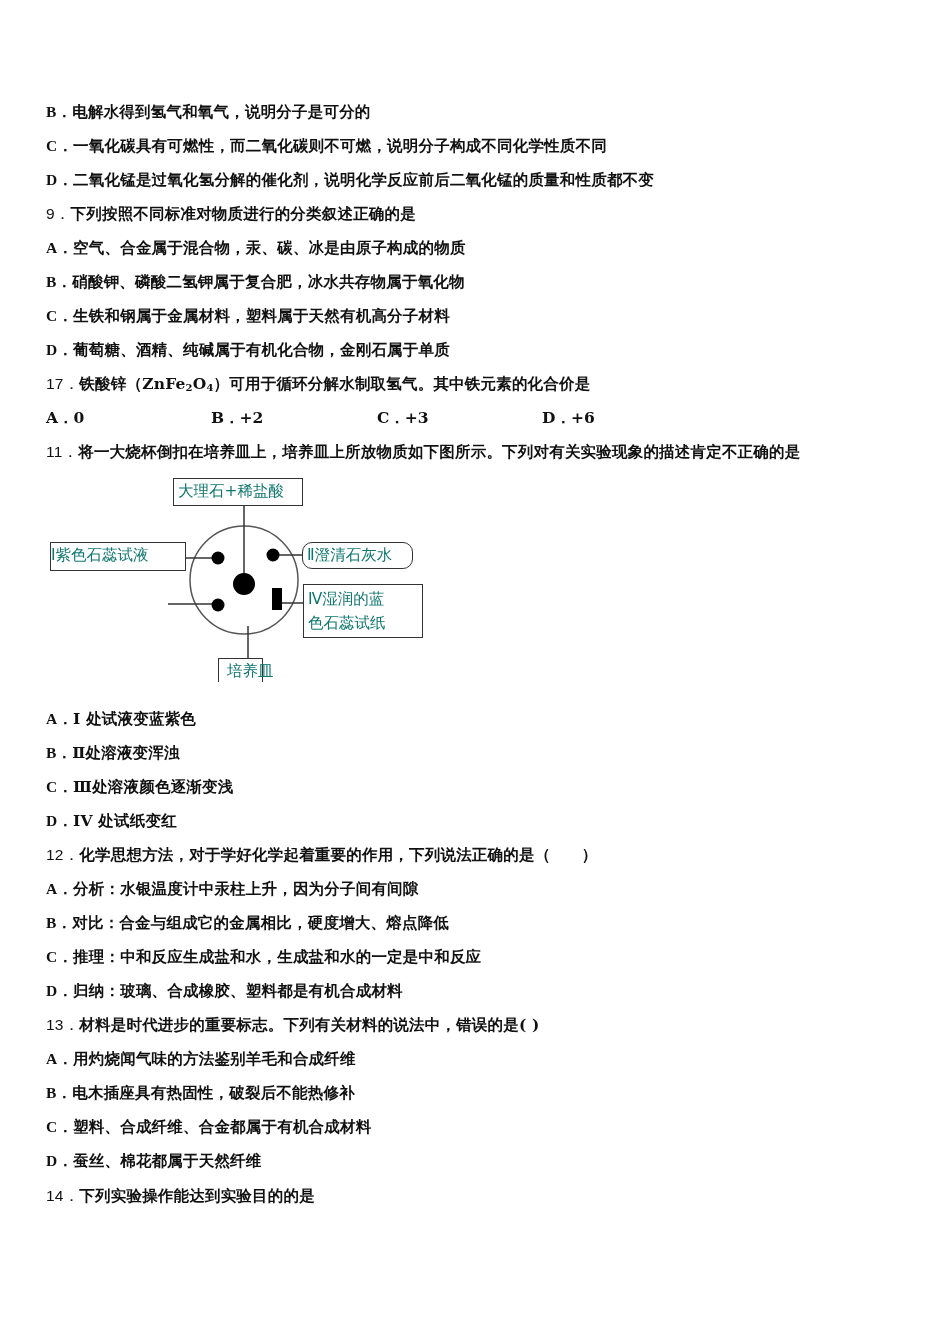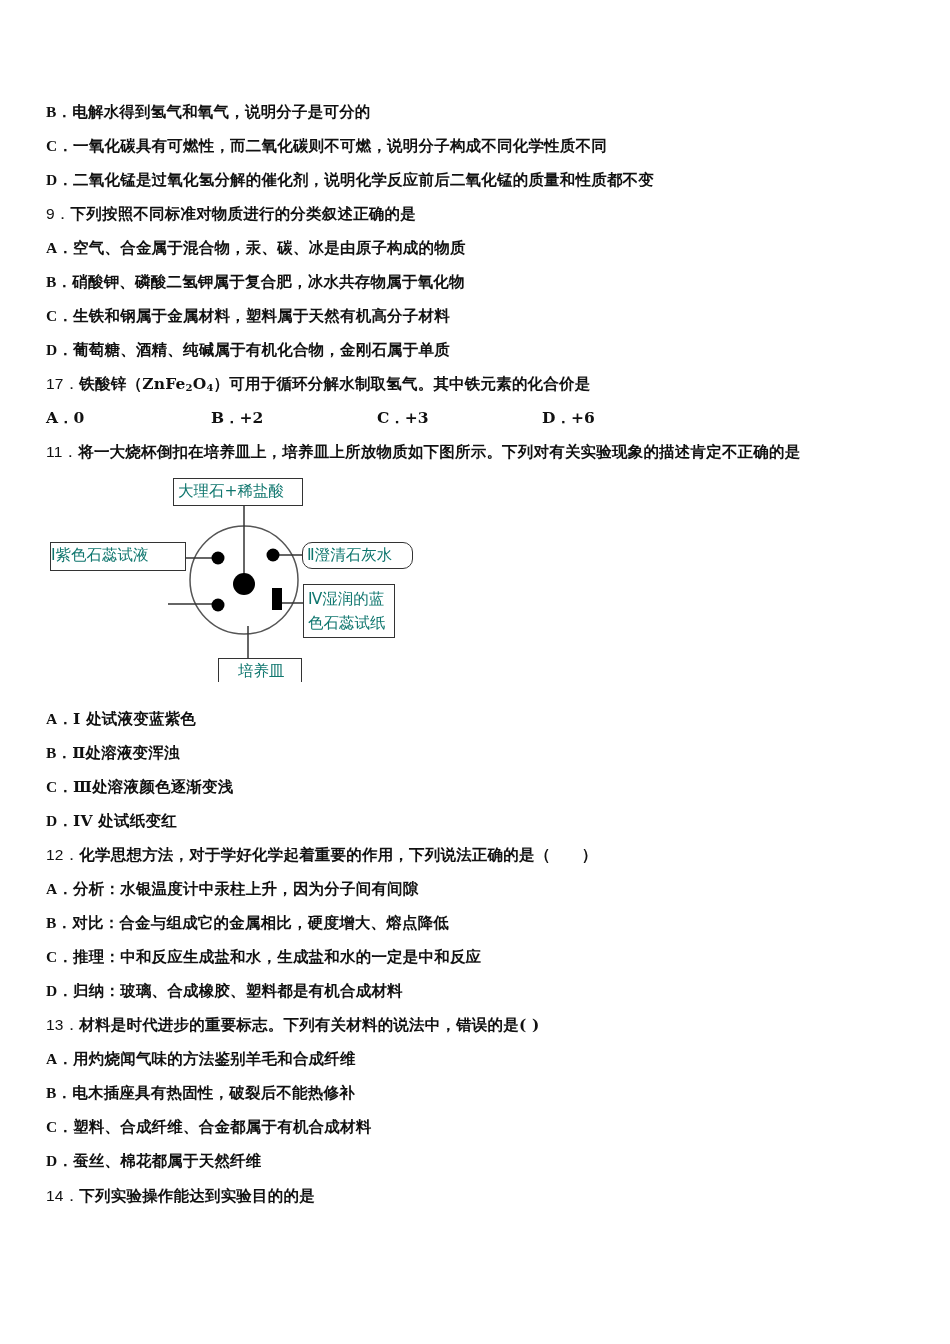--- a/index.html
+++ b/index.html
@@ -136,25 +136,25 @@
     <circle cx="273" cy="555" r="6.5" fill="#000"></circle>
     <circle cx="218" cy="605" r="6.5" fill="#000"></circle>
     <circle cx="244" cy="584" r="11" fill="#000"></circle>
 
     <rect x="272" y="588" width="10" height="22" fill="#000"></rect>
   </svg>
 
   <div class="dbox" style="left:173px; top:478px; width:130px; height:28px; padding-left:4px;">大理石+稀盐酸</div>
   <div class="dbox" style="left:50px; top:542px; width:136px; height:29px; ">Ⅰ紫色石蕊试液</div>
   <div class="dbox" style="left:302px; top:542px; width:111px; height:27px; padding-left:4px;border-radius:10px;">Ⅱ澄清石灰水</div>
-  <div class="dbox two-line" style="left:303px; top:584px; width:92px; height:54px; padding-left:4px;">
+  <div class="dbox two-line" style="left:303px; top:584px; width:120px; height:54px; padding-left:4px;">
     <div style="line-height:24px;">Ⅳ湿润的蓝</div>
     <div style="line-height:24px;">色石蕊试纸</div>
   </div>
-  <div class="dbox" style="left:218px; top:658px; width:84px; height:24px; border-bottom:none; padding-left:19px; line-height:24px;">培养皿</div>
+  <div class="dbox" style="left:218px; top:658px; width:45px; height:24px; border-bottom:none; padding-left:8px; line-height:24px;">培养皿</div>
 </div>
 
 <div class="line" style="top:709px;">
   <span class="prefix">A．</span><span>I 处试液变蓝紫色</span>
 </div>
 <div class="line" style="top:743px;">
   <span class="prefix">B．</span><span>Ⅱ处溶液变浑浊</span>
 </div>
 <div class="line" style="top:777px;">
   <span class="prefix">C．</span><span>Ⅲ处溶液颜色逐渐变浅</span>

